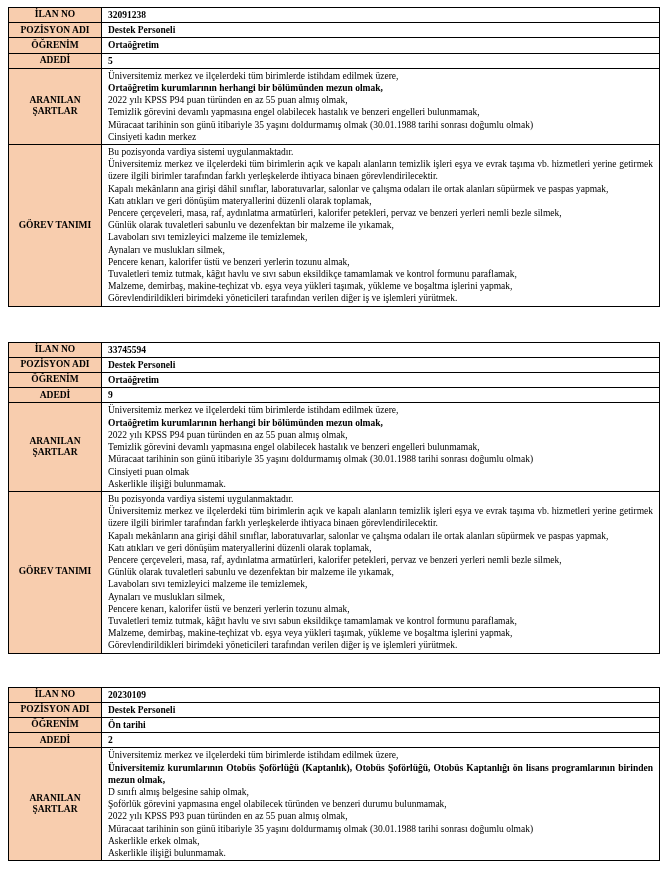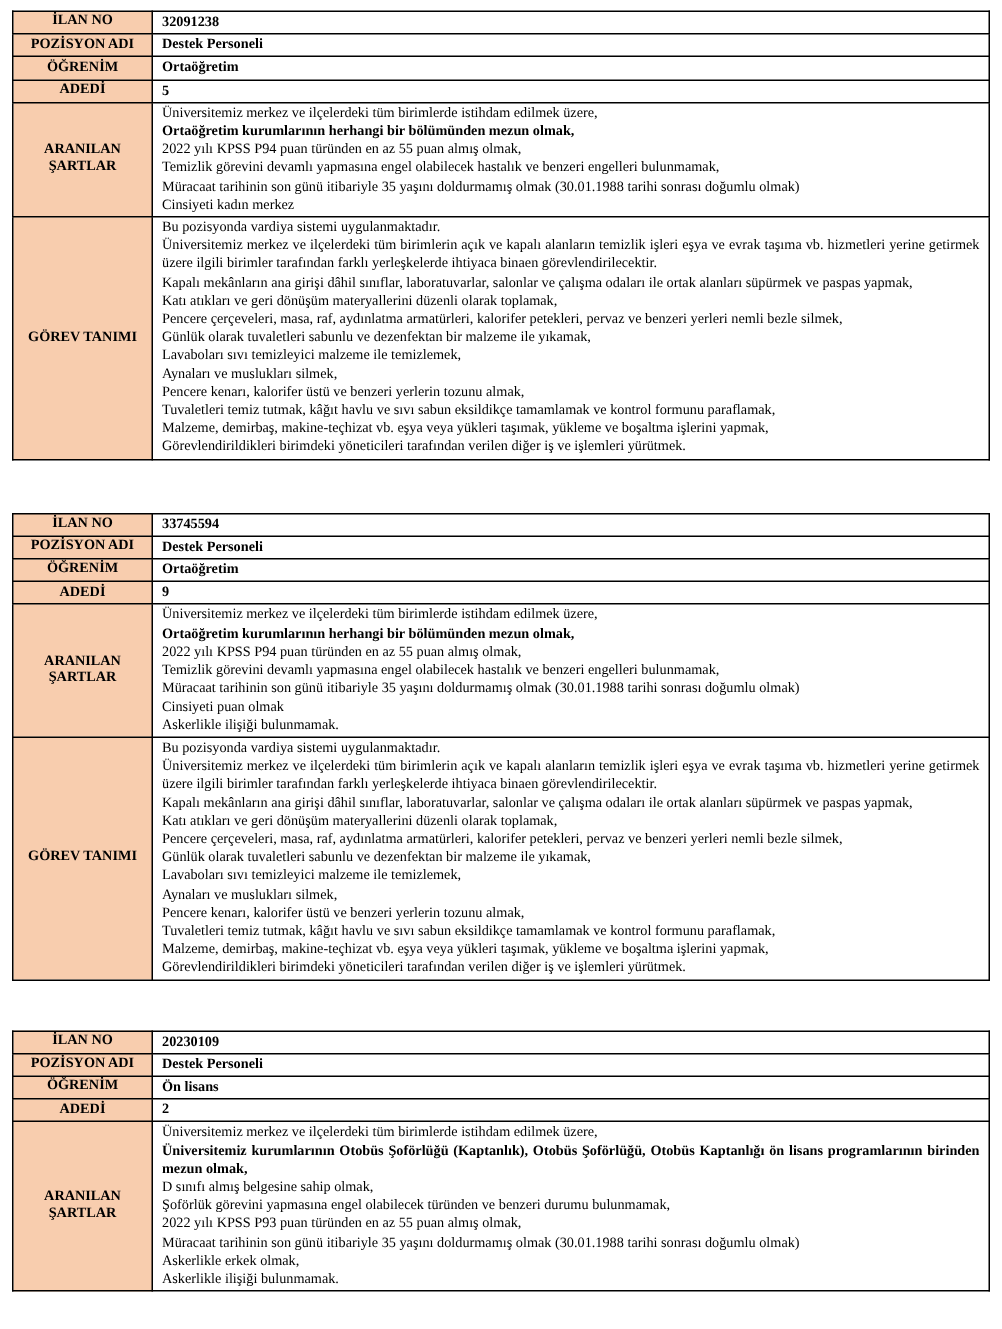--- a/index.html
+++ b/index.html
@@ -162,21 +162,21 @@
       <tr class="single">
         <td class="label">İLAN NO</td>
         <td class="value vb">20230109</td>
       </tr>
       <tr class="single">
         <td class="label">POZİSYON ADI</td>
         <td class="value vb">Destek Personeli</td>
       </tr>
       <tr class="single">
         <td class="label">ÖĞRENİM</td>
-        <td class="value vb">Ön lisans</td>
+        <td class="value vb">Ön tarihi</td>
       </tr>
       <tr class="single">
         <td class="label">ADEDİ</td>
         <td class="value vb">2</td>
       </tr>
       <tr>
         <td class="label">ARANILAN ŞARTLAR</td>
         <td class="value">
             <p class="line">Üniversitemiz merkez ve ilçelerdeki tüm birimlerde istihdam edilmek üzere,</p>
             <p class="line b">Üniversitemiz kurumlarının Otobüs Şoförlüğü (Kaptanlık), Otobüs Şoförlüğü, Otobüs Kaptanlığı ön lisans programlarının birinden mezun olmak,</p>

